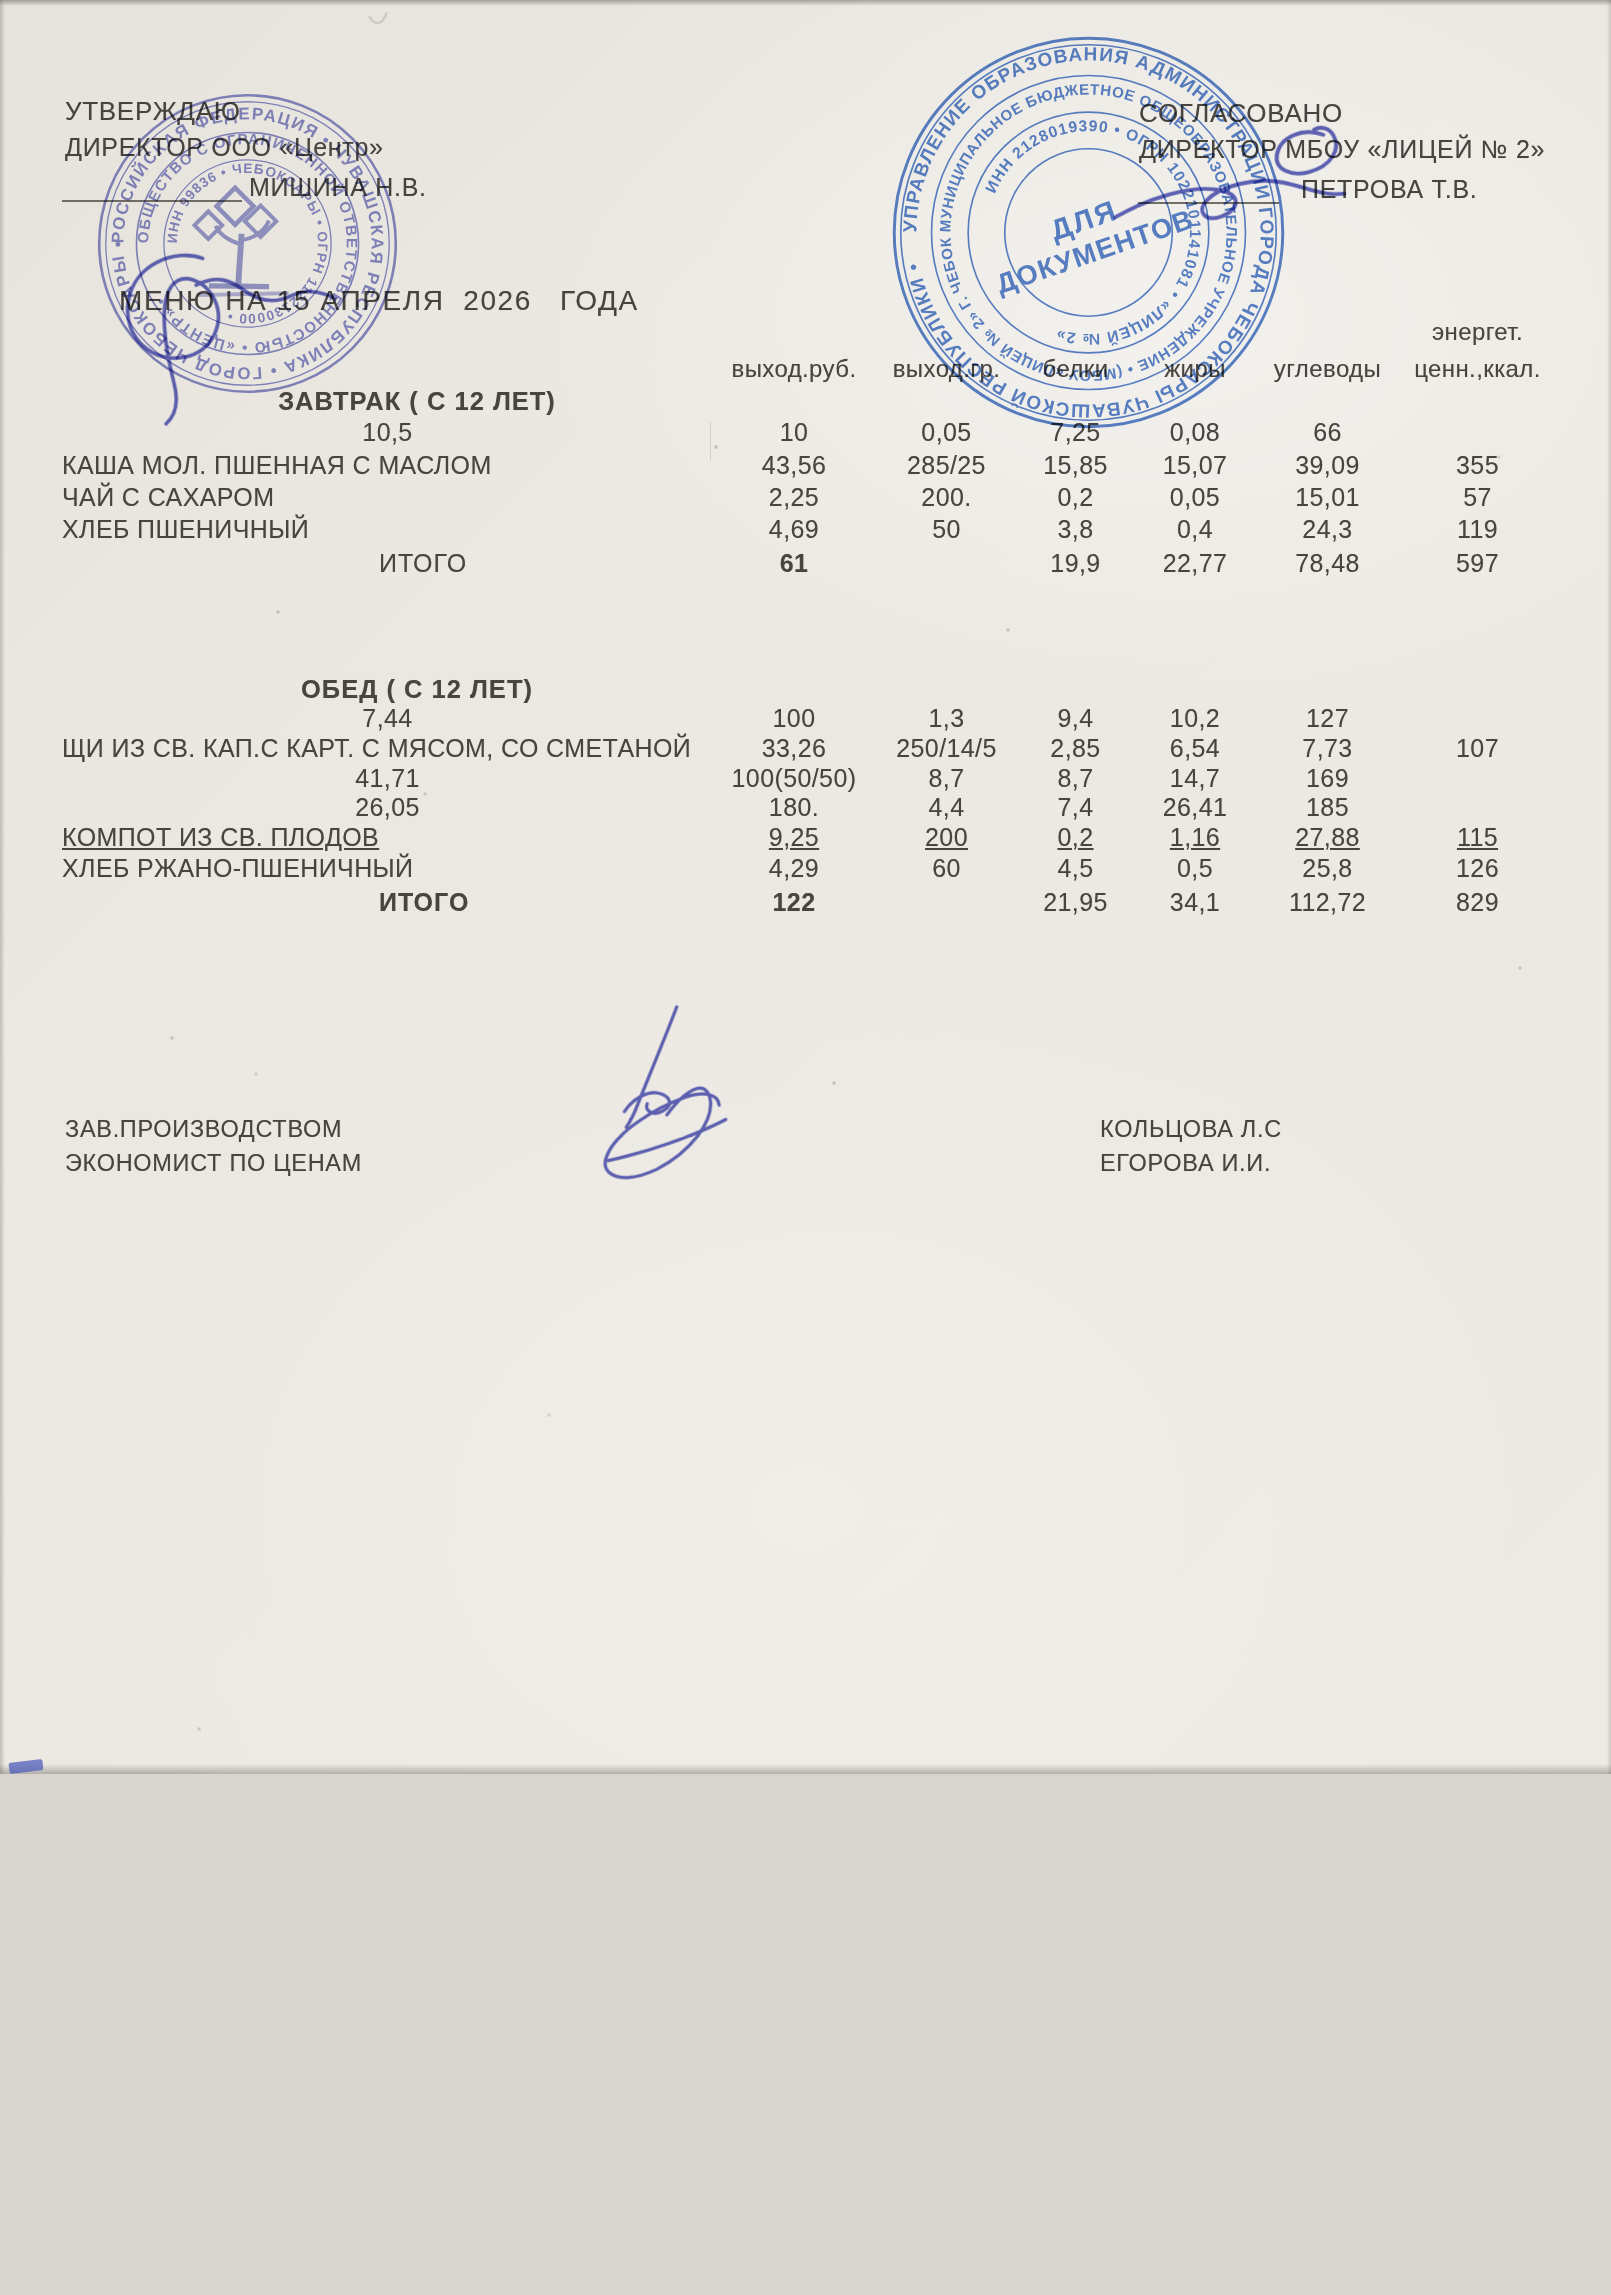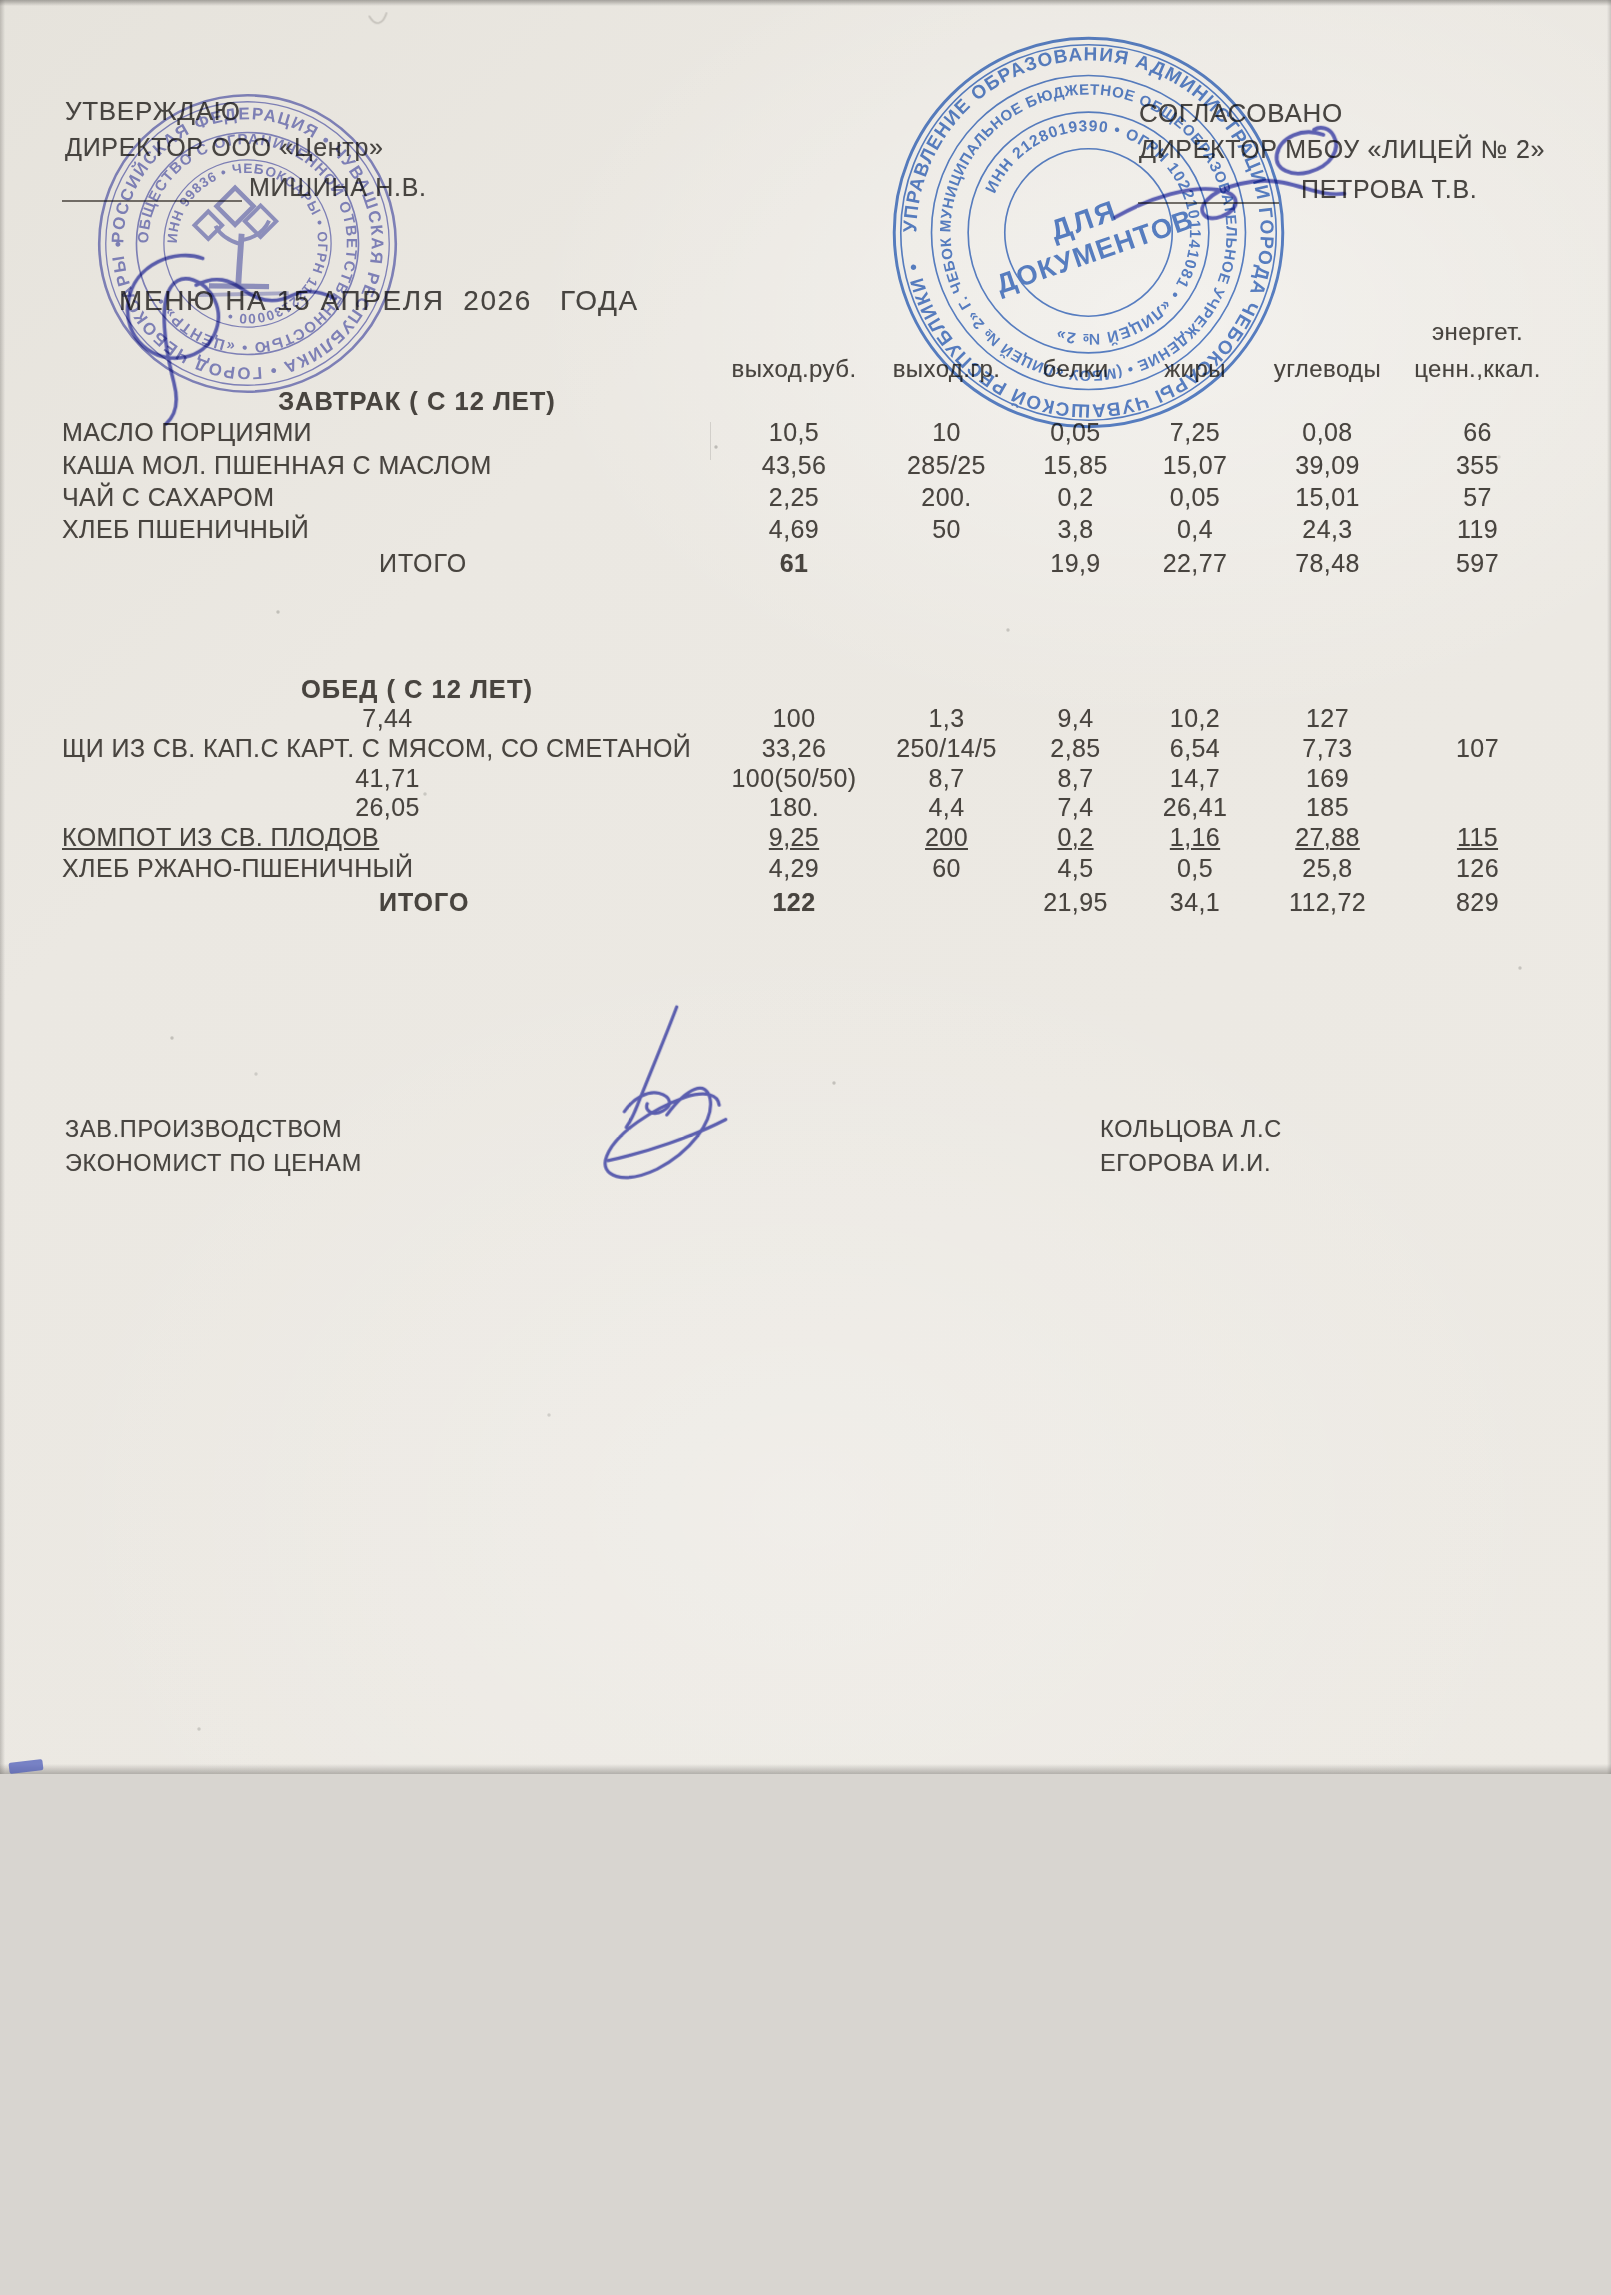--- a/index.html
+++ b/index.html
@@ -91,21 +91,20 @@
       <div class="cell num header-cell">белки</div>
       <div class="cell num header-cell">жиры</div>
       <div class="cell num header-cell">углеводы</div>
       <div class="cell num header-cell">ценн.,ккал.</div>
     </div>
 
   <div class="menu-row" style="top: 387px;">
         <div class="cell name title-cell">ЗАВТРАК ( С 12 ЛЕТ)</div>
       </div>
       <div class="menu-row" style="top: 418px;">
-        <div class="cell name">МАСЛО ПОРЦИЯМИ</div>
         <div class="cell num">10,5</div>
         <div class="cell num">10</div>
         <div class="cell num">0,05</div>
         <div class="cell num">7,25</div>
         <div class="cell num">0,08</div>
         <div class="cell num">66</div>
       </div>
       <div class="menu-row" style="top: 451px;">
         <div class="cell name">КАША МОЛ. ПШЕННАЯ С МАСЛОМ</div>
         <div class="cell num">43,56</div>

